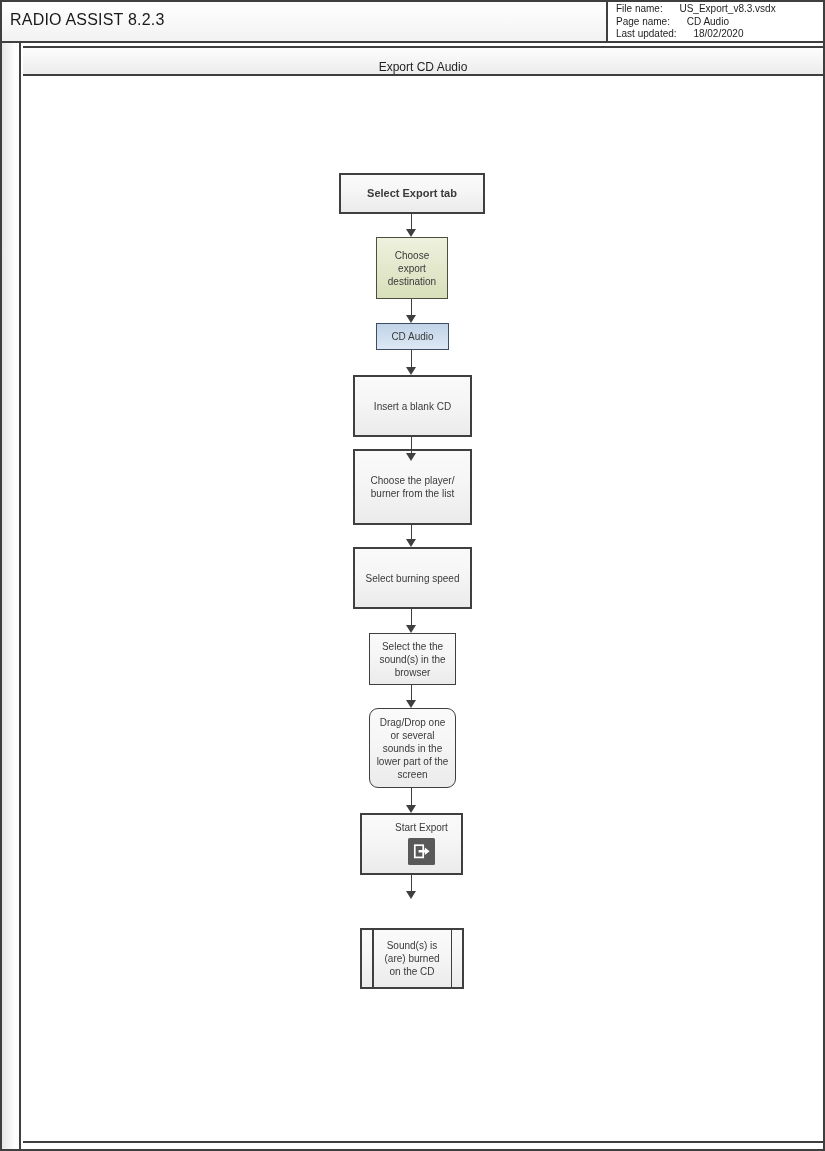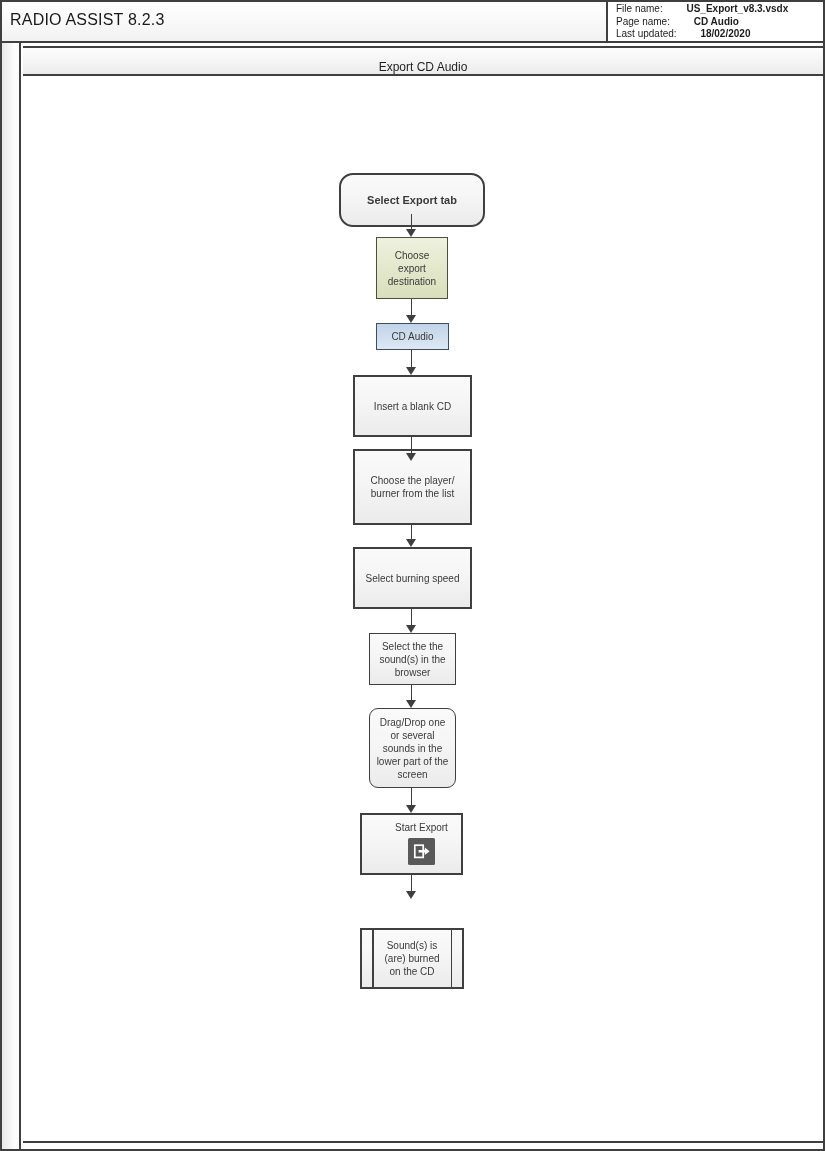--- a/index.html
+++ b/index.html
@@ -25,21 +25,21 @@
     font-size:16px; color:#1a1a1a; letter-spacing:0.2px;
   }
   .info-box {
     position:absolute; right:0; top:0; width:217px; height:39px;
     background:#ffffff;
     border-left:2px solid #3f3f3f;
     padding:1px 0 0 8px;
   }
   .info-row { font-size:10px; line-height:12.5px; color:#1d1d1d; white-space:nowrap; }
   .info-row .lbl { display:inline-block; }
-  .info-row .val { display:inline-block; margin-left:21px;font-weight:bold; }
+  .info-row .val { display:inline-block; margin-left:14px; }
 
   
   .left-strip {
     position:absolute; left:0; top:41px; bottom:0; width:19px;
     background:linear-gradient(90deg,#e7e7e7,#fdfdfd 75%);
     border-right:2px solid #3f3f3f;
   }
 
   
   .title-band {
@@ -61,21 +61,21 @@
   .node {
     position:absolute;
     display:flex; align-items:center; justify-content:center;
     text-align:center;
     background:linear-gradient(180deg,#fafafa 0%,#f6f6f6 40%,#ebebeb 100%);
     border:2px solid #3f3f3f;
     color:#3a3a3a;
   }
   .node-label { white-space:pre-line; font-size:10px; line-height:13px; }
 
-  .n1  { left:337px; top:171px; width:146px; height:54px;border-radius:14px; }
+  .n1  { left:337px; top:171px; width:146px; height:41px; }
   .n1 .node-label { font-weight:bold; font-size:11px; }
   .n2  { left:374px; top:235px; width:72px;  height:62px;
          border-width:1.5px; border-color:#4c4e40;
          background:linear-gradient(180deg,#eef1de,#d8dfba); }
   .n3  { left:374px; top:321px; width:73px;  height:27px;
          border-width:1.5px; border-color:#3f4d63;
          background:linear-gradient(180deg,#c0d4e8,#dde8f4); }
   .n4  { left:351px; top:373px; width:119px; height:62px; }
   .n5  { left:351px; top:447px; width:119px; height:76px; }
   .n6  { left:351px; top:545px; width:119px; height:62px; }

